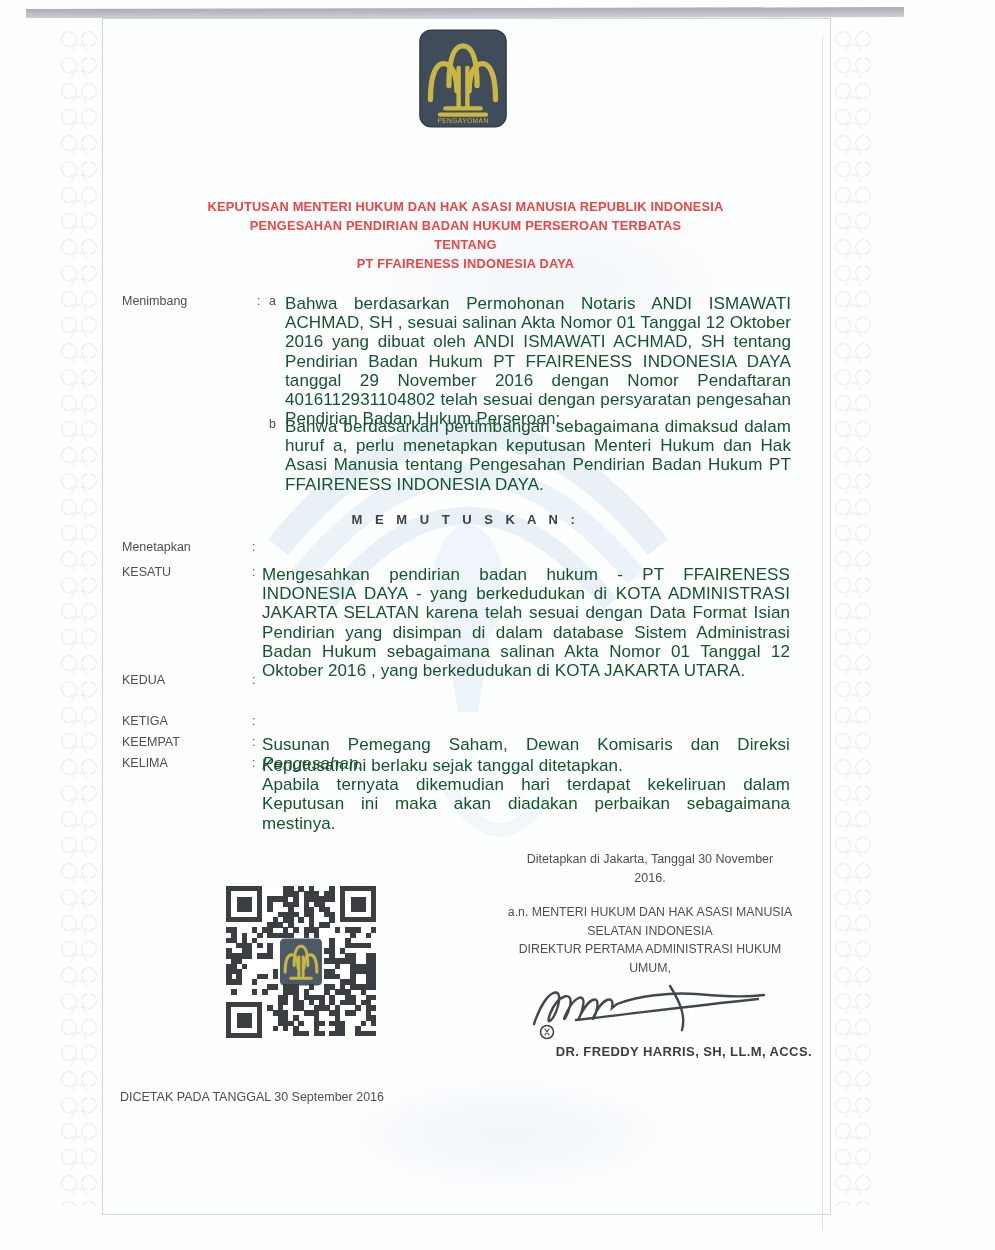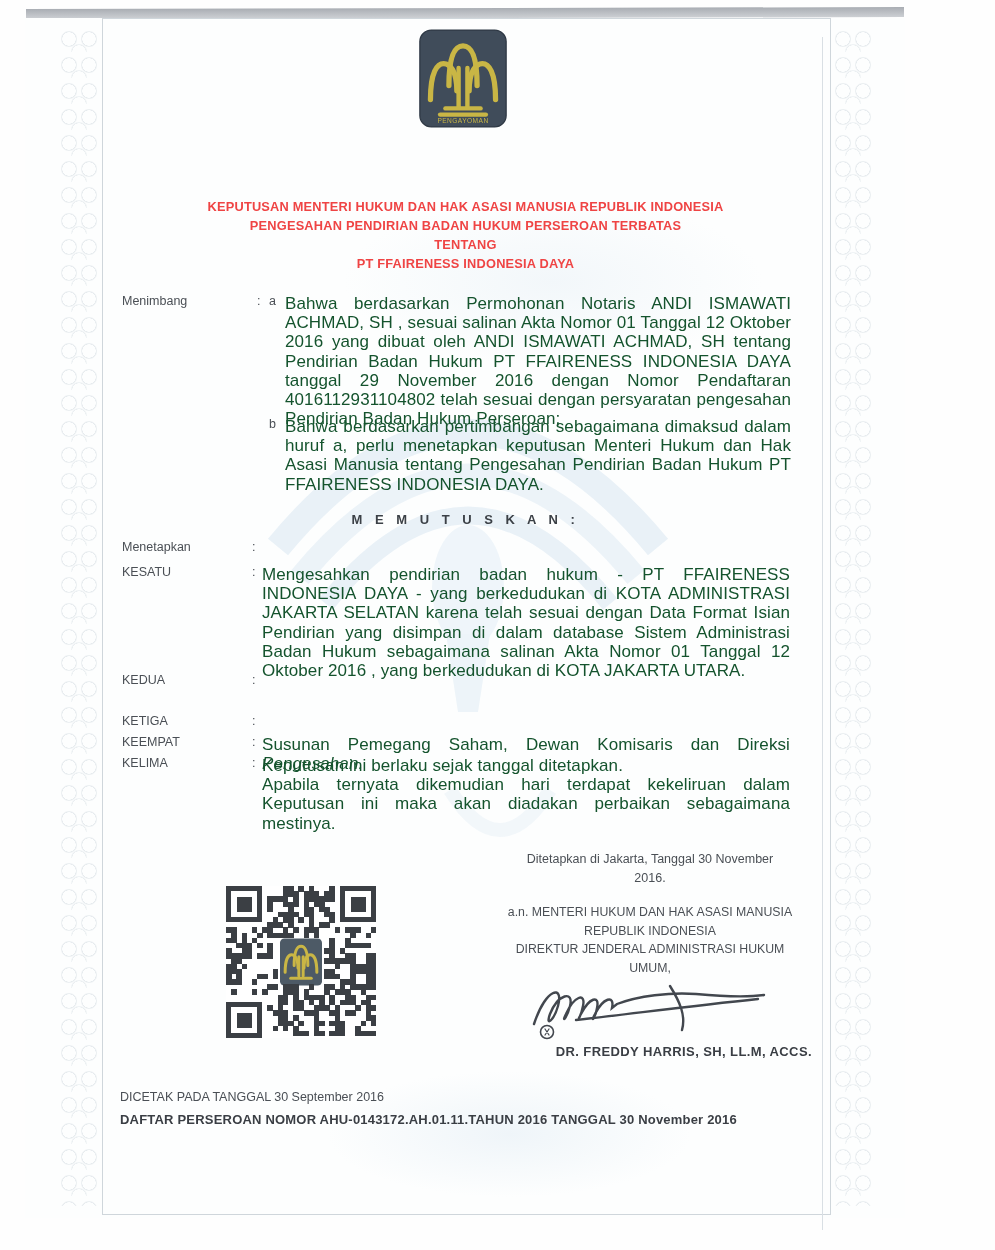--- a/index.html
+++ b/index.html
@@ -141,22 +141,22 @@
   <div class="lbl" style="top:756px;">KELIMA</div>
   <div class="colon" style="left:252px;top:756px;">:</div>
   <div class="txt dc" style="top:756px;"><span>Keputusan ini berlaku sejak tanggal ditetapkan.</span><span class="kelima-extra">Apabila ternyata dikemudian hari terdapat kekeliruan dalam Keputusan ini maka akan diadakan perbaikan sebagaimana mestinya.</span></div>
 
   <div class="sig-place">
     <div>Ditetapkan di Jakarta, Tanggal 30 November</div>
     <div>2016.</div>
   </div>
   <div class="sig-an">
     <div>a.n. MENTERI HUKUM DAN HAK ASASI MANUSIA</div>
-    <div>REPUBLIK INDONESIA</div>
-    <div>DIREKTUR JENDERAL ADMINISTRASI HUKUM</div>
+    <div>SELATAN INDONESIA</div>
+    <div>DIREKTUR PERTAMA ADMINISTRASI HUKUM</div>
     <div>UMUM,</div>
   </div>
 
   <svg class="sig-scribble" width="260" height="72" viewBox="0 0 260 72">
     <g fill="none" stroke="#42474e" stroke-width="2.4" stroke-linecap="round">
       <path d="M14,52 C26,16 44,12 38,34 C34,48 25,56 30,42 C38,22 54,18 50,34 C47,46 41,52 46,42 C54,24 66,20 63,34 C61,45 56,51 61,42 C69,26 80,22 77,36 C75,47 70,51 75,42 C83,26 95,22 92,36 L97,32 C118,24 150,20 176,22 C198,24 222,26 244,23"></path>
       <path d="M56,48 C110,42 170,34 238,27"></path>
       <path d="M150,14 C160,30 166,44 162,58"></path>
       <circle cx="27" cy="60" r="6.5" stroke-width="1.6"></circle>
       <path d="M25,57 L29,63 M29,57 L25,63" stroke-width="1.2"></path>
@@ -462,15 +462,14 @@
       <i style="left:103.4px;top:144.8px;width:5.5px;height:5.5px"></i>
       <i style="left:108.6px;top:144.8px;width:5.5px;height:5.5px"></i>
       <i style="left:113.8px;top:144.8px;width:5.5px;height:5.5px"></i>
       <i style="left:129.3px;top:144.8px;width:5.5px;height:5.5px"></i>
       <i style="left:134.5px;top:144.8px;width:5.5px;height:5.5px"></i>
       <i style="left:139.7px;top:144.8px;width:5.5px;height:5.5px"></i>
       <i style="left:144.8px;top:144.8px;width:5.5px;height:5.5px"></i>
     </div>
 
   <div class="foot1">DICETAK PADA TANGGAL 30 September 2016</div>
-  <div class="foot2">DAFTAR PERSEROAN NOMOR AHU-0143172.AH.01.11.TAHUN 2016 TANGGAL 30 November 2016</div>
 
 </div>
 
 </body></html>

